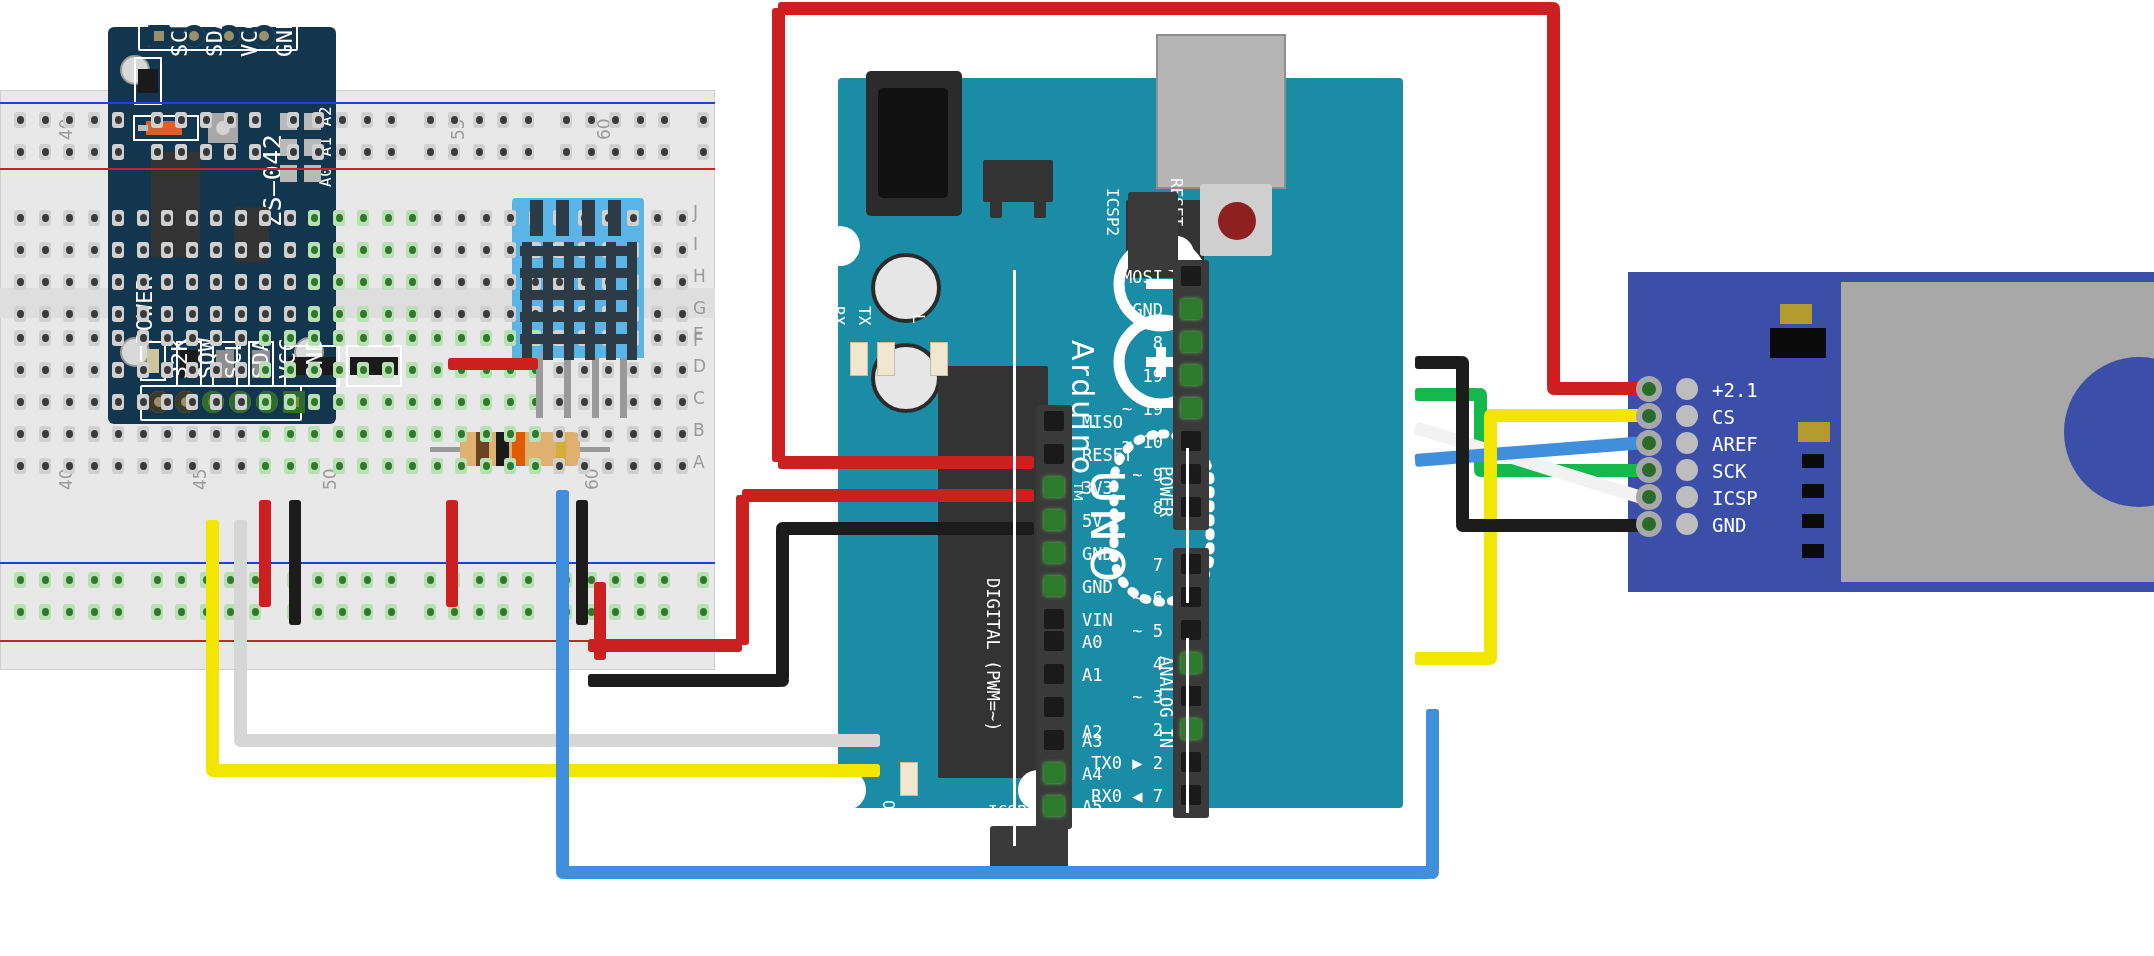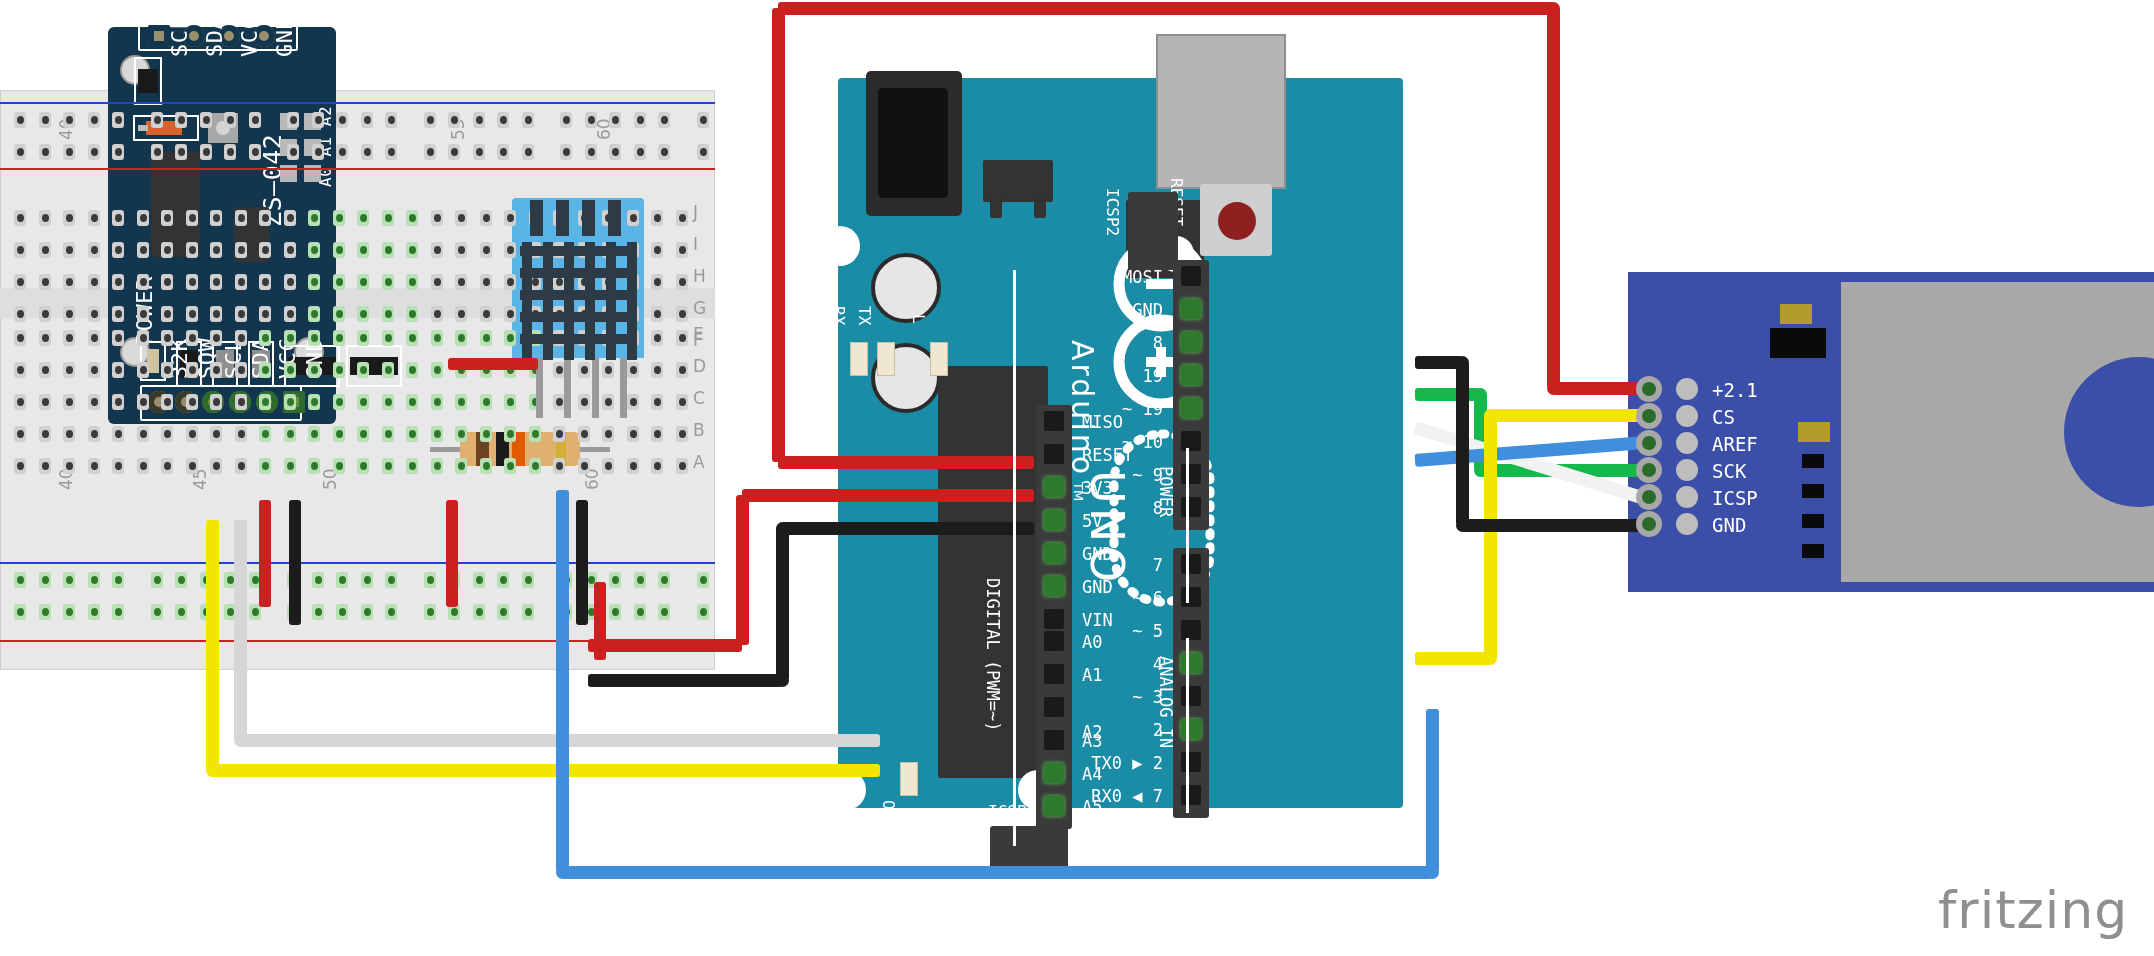--- a/index.html
+++ b/index.html
@@ -1540,21 +1540,20 @@
       <div class="wirecap" style="left:1455.5px;top:355.5px;width:13px;height:13px;background:#1c1c1c;z-index:8;"></div>
       <div class="wirecap" style="left:1455.5px;top:518.5px;width:13px;height:13px;background:#1c1c1c;z-index:8;"></div>
       <div class="wire" style="left:448px;top:358px;width:90px;height:12px;background:#cc1f1f;z-index:5;"></div>
       <div class="wire" style="left:259px;top:500px;width:12px;height:107px;background:#cc1f1f;z-index:5;"></div>
       <div class="wire" style="left:289px;top:500px;width:12px;height:125px;background:#1c1c1c;z-index:5;"></div>
       <div class="wire" style="left:446px;top:500px;width:12px;height:107px;background:#cc1f1f;z-index:5;"></div>
       <div class="wire" style="left:576px;top:500px;width:12px;height:125px;background:#1c1c1c;z-index:5;"></div>
       <div class="wire" style="left:594px;top:582px;width:12px;height:78px;background:#cc1f1f;z-index:5;"></div>
     </div>
 
-  <div id="fritzing-logo" style="left:1938px; top:880px;">fritzing</div>
 <div style="position:absolute;left:1186px;top:448px;width:3px;height:155px;background:#fff;z-index:7;"></div>
     <div style="position:absolute;left:1176px;top:466px;color:#fff;font-size:17px;font-family:&quot;DejaVu Sans Mono&quot;,monospace;transform:rotate(90deg);transform-origin:left top;white-space:nowrap;z-index:7;">POWER</div>
     <div style="position:absolute;left:1186px;top:638px;width:3px;height:175px;background:#fff;z-index:7;"></div>
     <div style="position:absolute;left:1176px;top:656px;color:#fff;font-size:17px;font-family:&quot;DejaVu Sans Mono&quot;,monospace;transform:rotate(90deg);transform-origin:left top;white-space:nowrap;z-index:7;">ANALOG IN</div>
     <div style="position:absolute;left:1013px;top:270px;width:3px;height:300px;background:#fff;z-index:7;"></div>
     <div style="position:absolute;left:1013px;top:556px;width:3px;height:290px;background:#fff;z-index:7;"></div>
     <div style="position:absolute;left:1003px;top:578px;color:#fff;font-size:17px;font-family:&quot;DejaVu Sans Mono&quot;,monospace;transform:rotate(90deg);transform-origin:left top;white-space:nowrap;z-index:7;">DIGITAL (PWM=~)</div>
   </div>
 
 </body></html>

